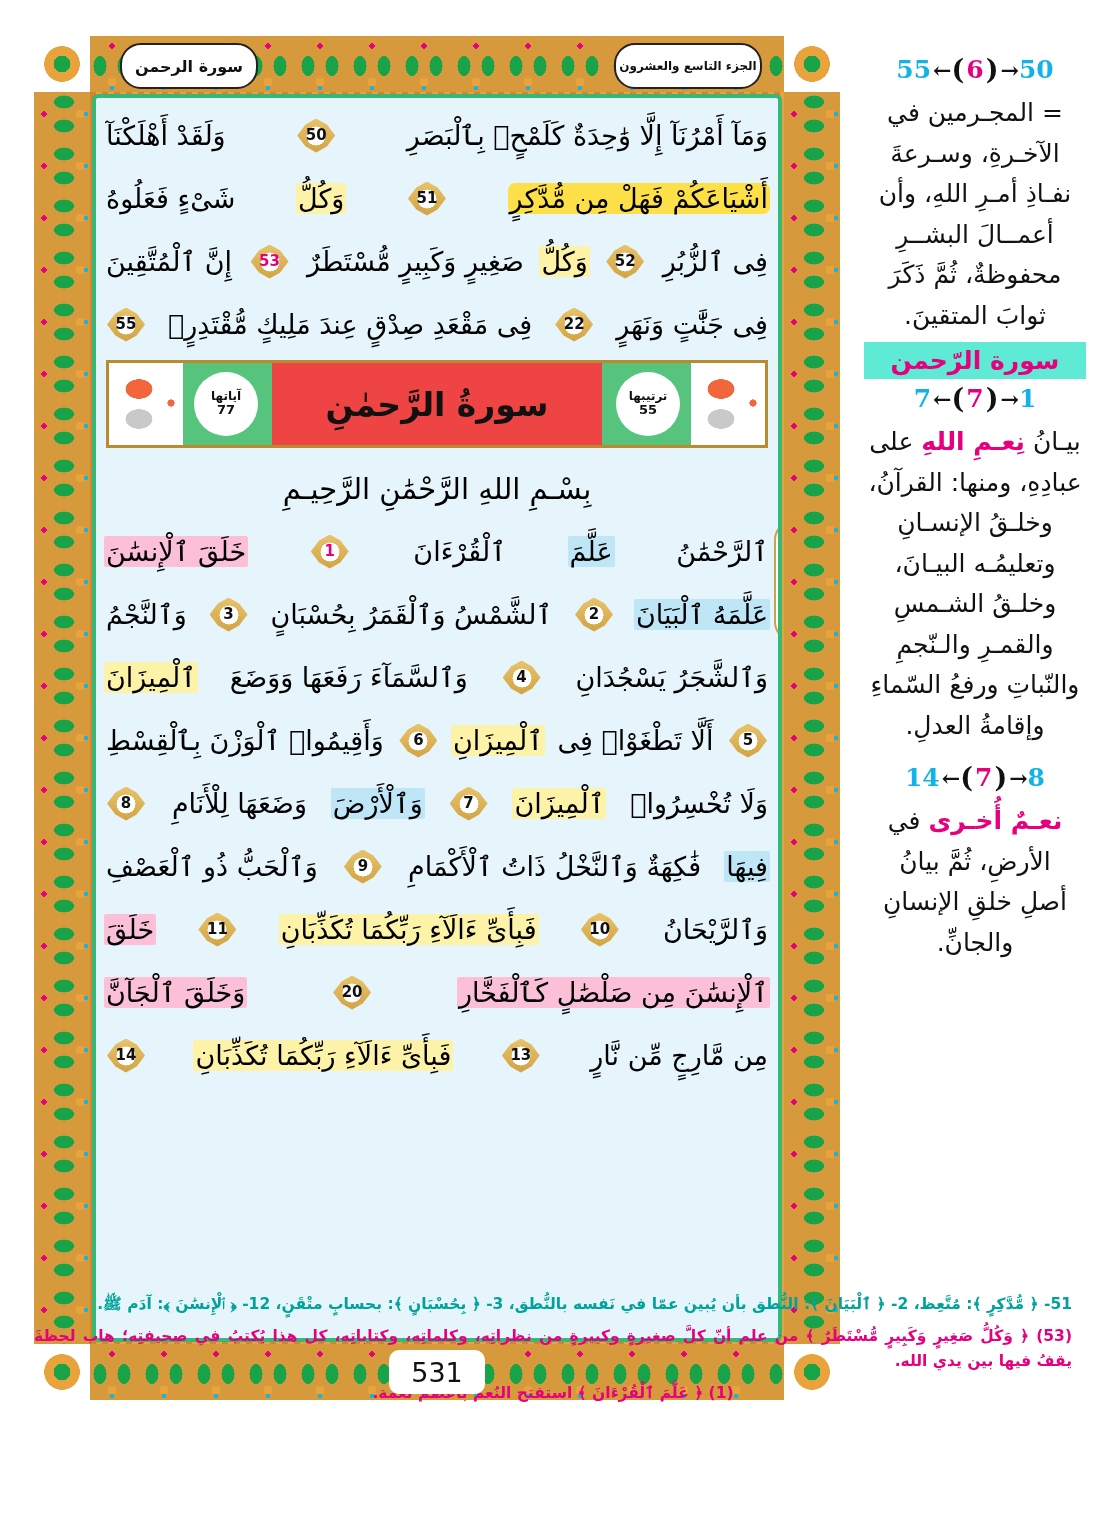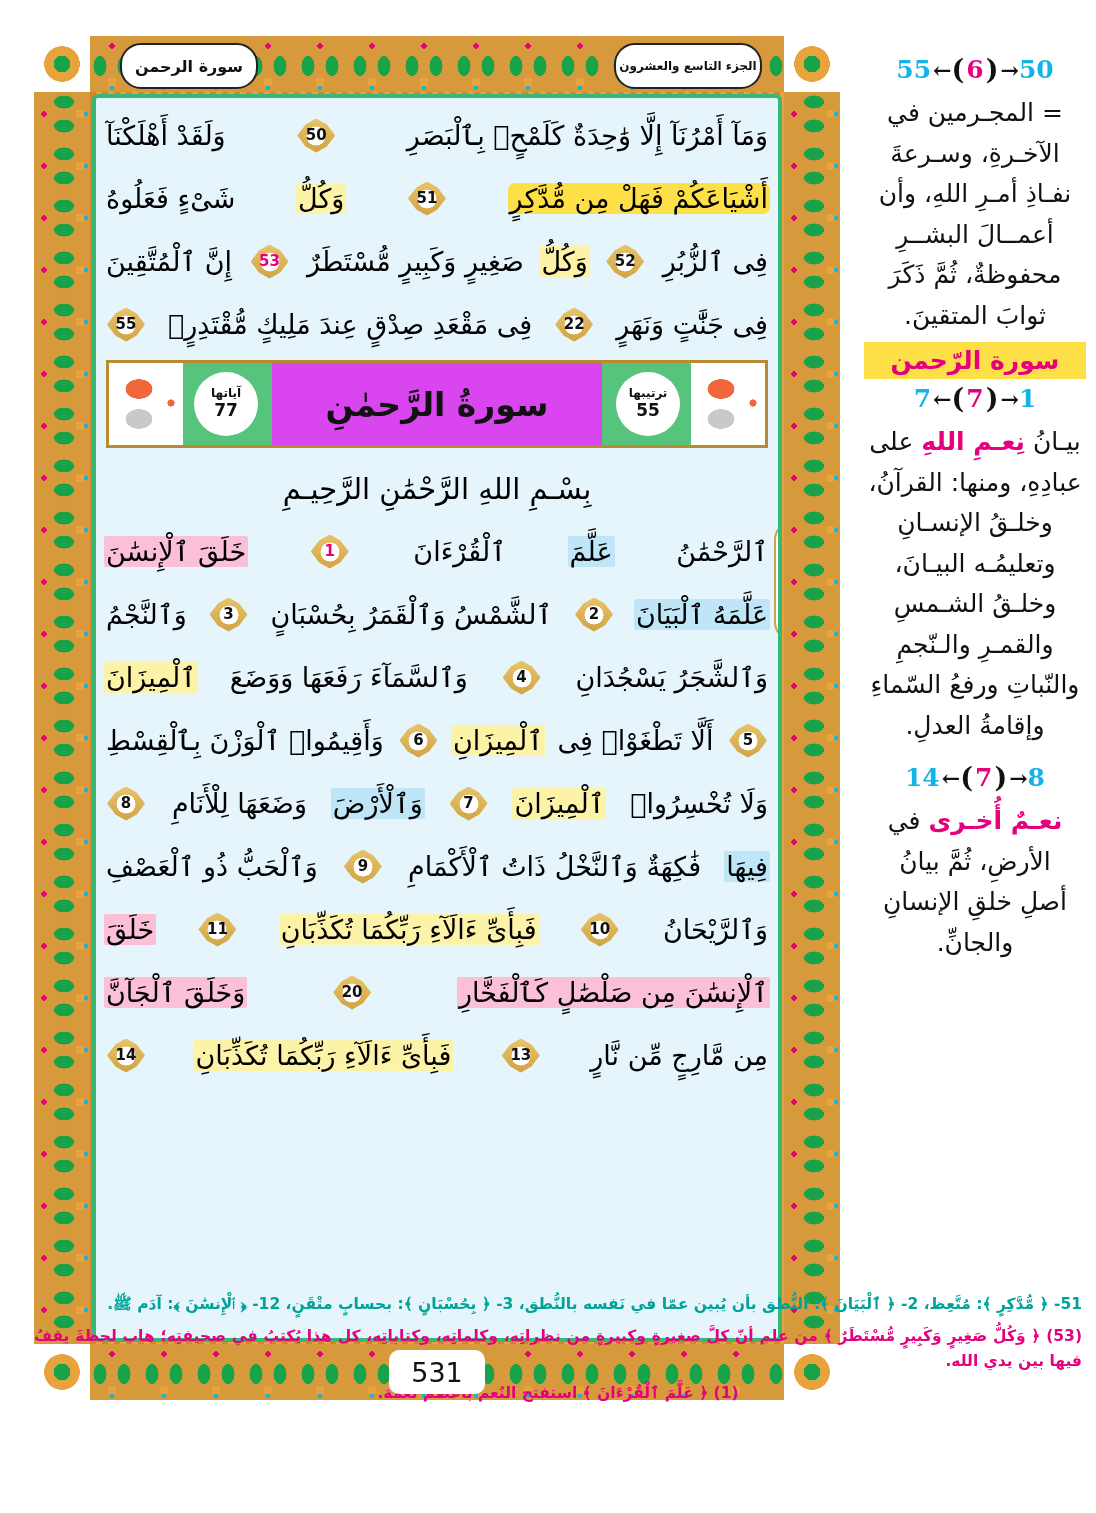--- a/index.html
+++ b/index.html
@@ -31,21 +31,21 @@
   .arrow{display:inline-block;color:#111;font-size:22px;line-height:1;letter-spacing:-2px;}
 
   .cmt{
     font-size:25px;line-height:1.62;color:#111;
     direction:rtl;text-align:center;
     font-family:"DejaVu Sans","Liberation Sans",sans-serif;
     padding:0 2px;
   }
   .cmt .hl{color:#e6007e;font-weight:bold;}
   .surah-chip{
-    background:#fde047;color:#e6007e;font-weight:bold;
+    background:#5eead4;color:#e6007e;font-weight:bold;
     font-size:25px;padding:4px 8px;margin:6px 0 2px 0;
     text-align:center;
   }
   .sp-md{height:14px;}
 
   
   .frame{
     position:absolute;left:34px;top:36px;width:806px;height:1364px;
   }
   .frame-bg{
@@ -183,23 +183,23 @@
   .sb-medal{
     flex:0 0 auto;width:86px;position:relative;
     display:flex;align-items:center;justify-content:center;
     background:#57c47e;
   }
   .sb-medal .oval{
     width:64px;height:64px;background:#fff;border-radius:50%;
     display:flex;flex-direction:column;align-items:center;justify-content:center;
     font-size:12px;color:#111;line-height:1.15;direction:rtl;font-weight:bold;
   }
-  .sb-medal .oval .big{font-size:17px;}
+  .sb-medal .oval .big{font-size:13px;}
   .sb-center{
-    flex:0 0 auto;width:330px;background:#d946ef;
+    flex:0 0 auto;width:330px;background:#ef4444;
     border-left:3px solid #57c47e;border-right:3px solid #57c47e;
     display:flex;align-items:center;justify-content:center;
     font-size:33px;font-weight:bold;color:#111;direction:rtl;
   }
 
   .bismillah{
     text-align:center;font-size:29px;color:#000;
     direction:rtl;padding:6px 0 2px 0;height:58px;
     display:flex;align-items:center;justify-content:center;
   }
@@ -207,21 +207,21 @@
   
   .hizb{
     position:absolute;right:-48px;top:0;width:40px;height:118px;
     background:#fff;border:2px solid #cfa14a;border-radius:20px;
     display:flex;flex-direction:column;align-items:center;justify-content:center;
     font-size:11px;color:#111;direction:rtl;line-height:1.2;z-index:7;
   }
 
   
   .footnotes{
-    position:absolute;left:34px;right:14px;top:1292px;
+    position:absolute;left:34px;right:24px;top:1292px;
     direction:rtl;text-align:justify;
     font-family:"DejaVu Sans","Liberation Sans",sans-serif;
   }
   .fn{font-size:15.5px;line-height:1.65;margin-bottom:6px;font-weight:bold;}
   .fn.teal{color:#00a39a;}
   .fn.magenta{color:#e6007e;}
   .fn.center{text-align:center;}
   .fn.right{text-align:right;}
 </style>
 </head>

